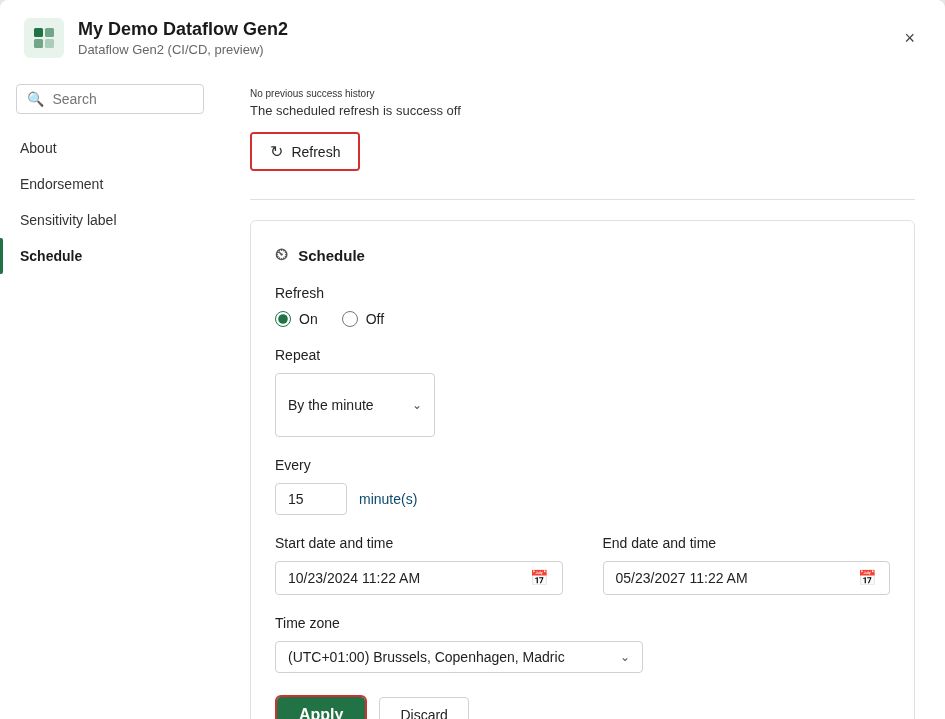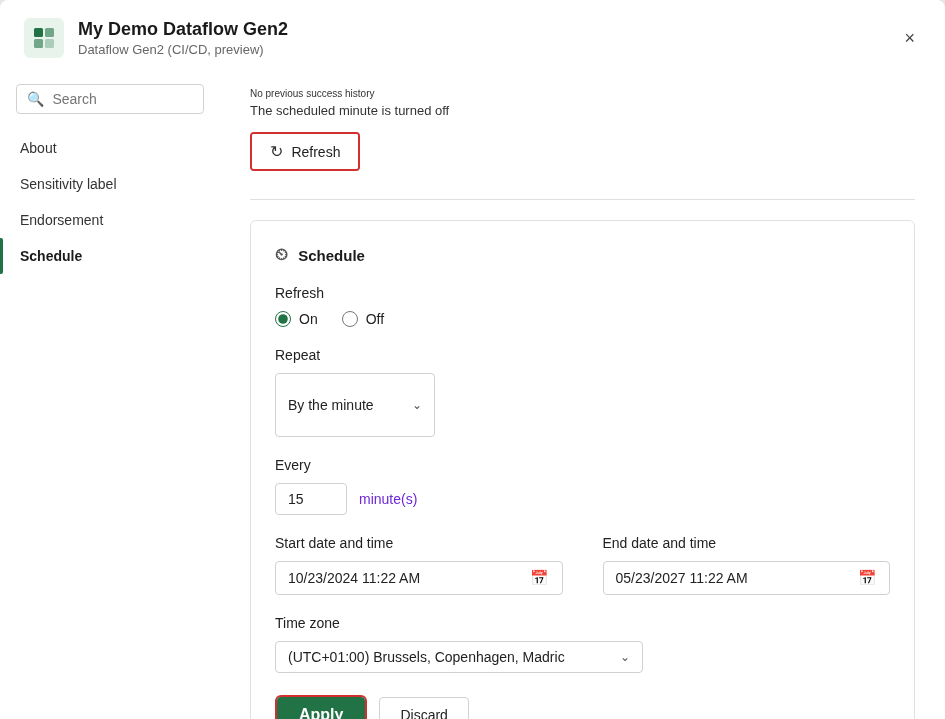--- a/index.html
+++ b/index.html
@@ -246,21 +246,21 @@
       border: 1px solid #d1d1d1;
       border-radius: 4px;
       padding: 7px 12px;
       font-size: 14px;
       color: #222;
       width: 72px;
       outline: none;
     }
     .unit-label {
       font-size: 14px;
-      color: #6d28d9;
+      color: #0c4a6e;
     }
     .date-time-row {
       display: flex;
       gap: 40px;
       margin-bottom: 20px;
     }
     .date-time-field {
       flex: 1;
     }
     .date-time-input {
@@ -354,33 +354,33 @@
 
       <div class="search-box">
         <span class="search-icon-small">🔍</span>
         <input type="text" placeholder="Search" style="">
       </div>
 
       <div class="sidebar-item">
         <span>About</span>
       </div>
       <div class="sidebar-item">
+        <span>Endorsement</span>
+      </div>
+      <div class="sidebar-item">
         <span>Sensitivity label</span>
-      </div>
-      <div class="sidebar-item">
-        <span>Endorsement</span>
       </div>
       <div class="sidebar-item active">
         <span>Schedule</span>
       </div>
     </div>
 
     <div class="main-content">
       <div class="no-history">No previous success history</div>
-      <div class="refresh-off-text">The scheduled minute is turned off</div>
+      <div class="refresh-off-text">The scheduled refresh is success off</div>
 
       <div class="refresh-btn-wrapper">
         <button class="refresh-btn">
           <span class="refresh-icon">↻</span>
           <span>Refresh</span>
         </button>
       </div>
 
       <hr class="divider">
 

